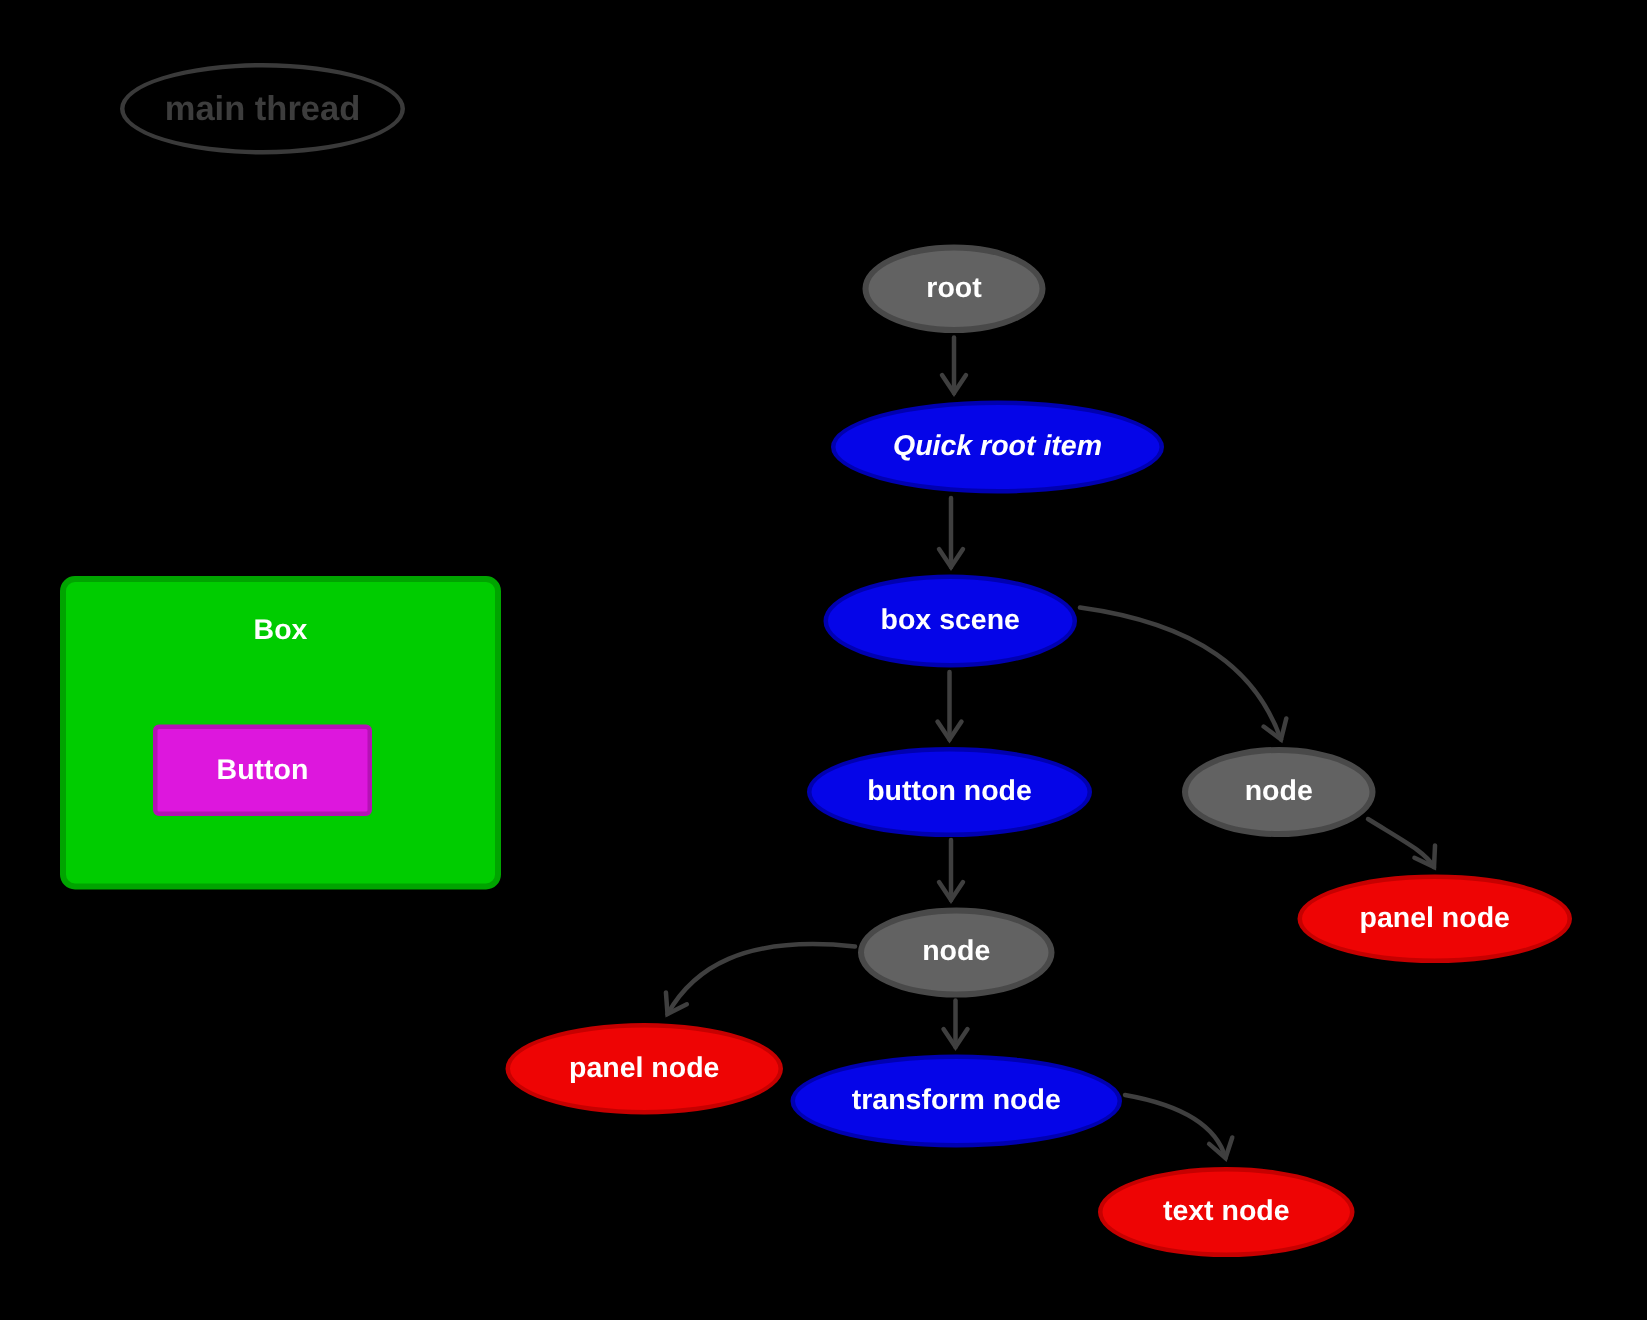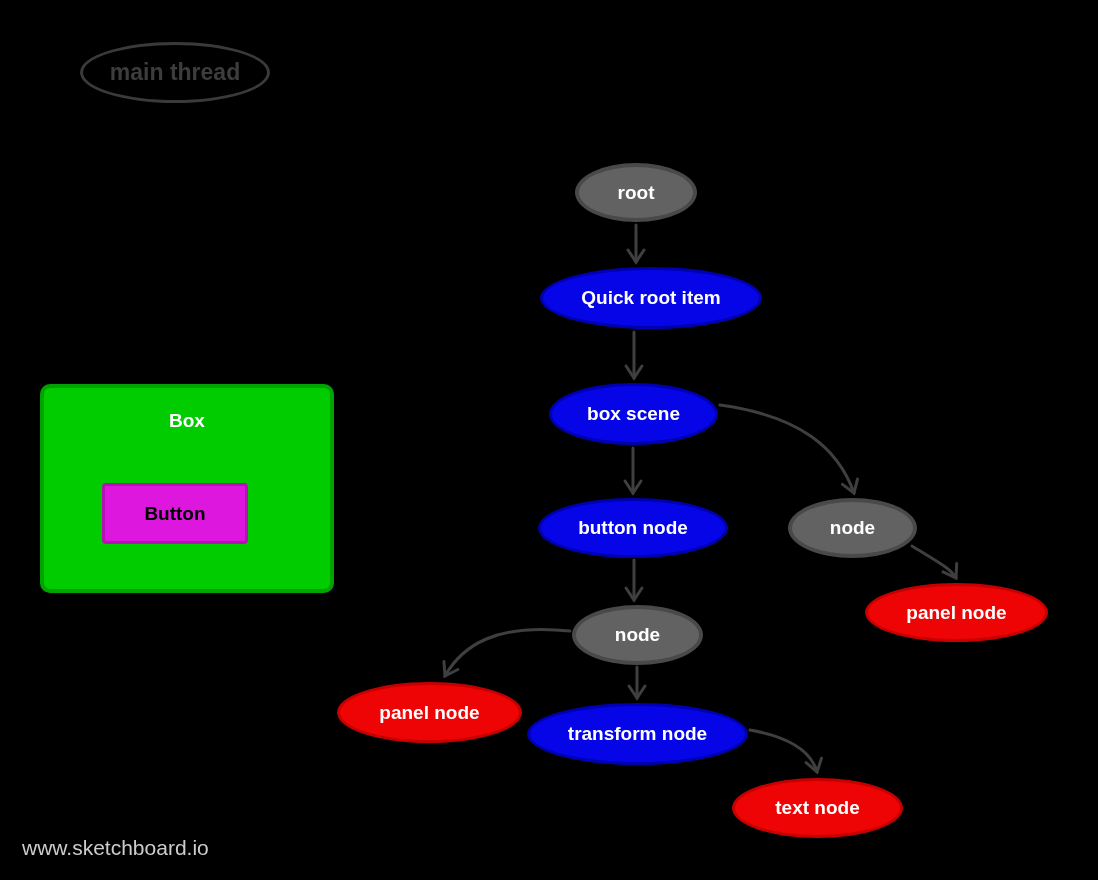--- a/index.html
+++ b/index.html
@@ -52,21 +52,21 @@
     box-sizing:border-box;
     background:transparent;
     border:3px solid var(--thread-outline);
     color:var(--thread-text);
     font-size:23px;font-weight:bold;
   }
   #thread-main{left:80px;top:42px;width:190px;height:61px;}
   #thread-scene{left:520px;top:43px;width:255px;height:59px;}
 
   #node-root{left:575px;top:163px;width:122px;height:59px;}
-  #node-quick{left:540px;top:267px;width:222px;height:62px;}
+  #node-quick{left:554px;top:267px;width:222px;height:62px;font-style:italic;}
   #node-box{left:549px;top:383px;width:169px;height:62px;}
   #node-button{left:538px;top:498px;width:190px;height:60px;}
   #node-right{left:788px;top:498px;width:129px;height:60px;}
   #node-panel-right{left:865px;top:583px;width:183px;height:59px;}
   #node-mid{left:572px;top:605px;width:131px;height:60px;}
   #node-panel-left{left:337px;top:682px;width:185px;height:61px;}
   #node-transform{left:527px;top:703px;width:221px;height:62px;}
   #node-text{left:732px;top:778px;width:171px;height:60px;}
 
   .box-shape{
@@ -83,21 +83,21 @@
     text-align:center;
   }
   .button-shape{
     position:absolute;z-index:3;
     left:102px;top:483px;width:146px;height:61px;
     box-sizing:border-box;
     background:var(--button-magenta);
     border:3px solid var(--button-magenta-edge);
     border-radius:4px;
     display:flex;align-items:center;justify-content:center;
-    color:#000000;font-weight:bold;font-size:19px;
+    color:#ffffff;font-weight:bold;font-size:19px;
   }
   .watermark{
     position:absolute;z-index:2;
     left:22px;top:836px;
     color:var(--watermark-text);
     font-size:21px;font-weight:normal;
   }
 </style>
 </head>
 <body>
@@ -156,15 +156,14 @@
   <div class="node red" id="node-panel-left">
     <span>panel node</span>
   </div>
   <div class="node blue" id="node-transform">
     <span>transform node</span>
   </div>
   <div class="node red" id="node-text">
     <span>text node</span>
   </div>
 
-  <div class="watermark">www.sketchboard.io</div>
 
 </div>
 
 </body></html>

